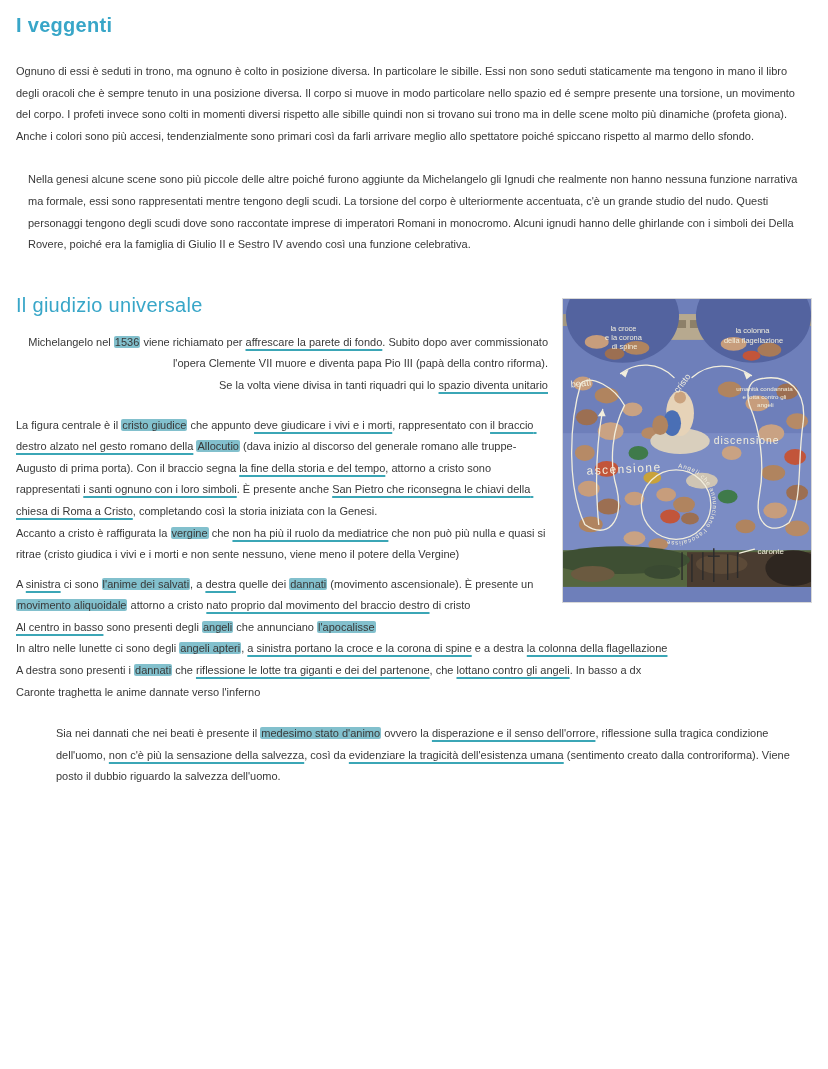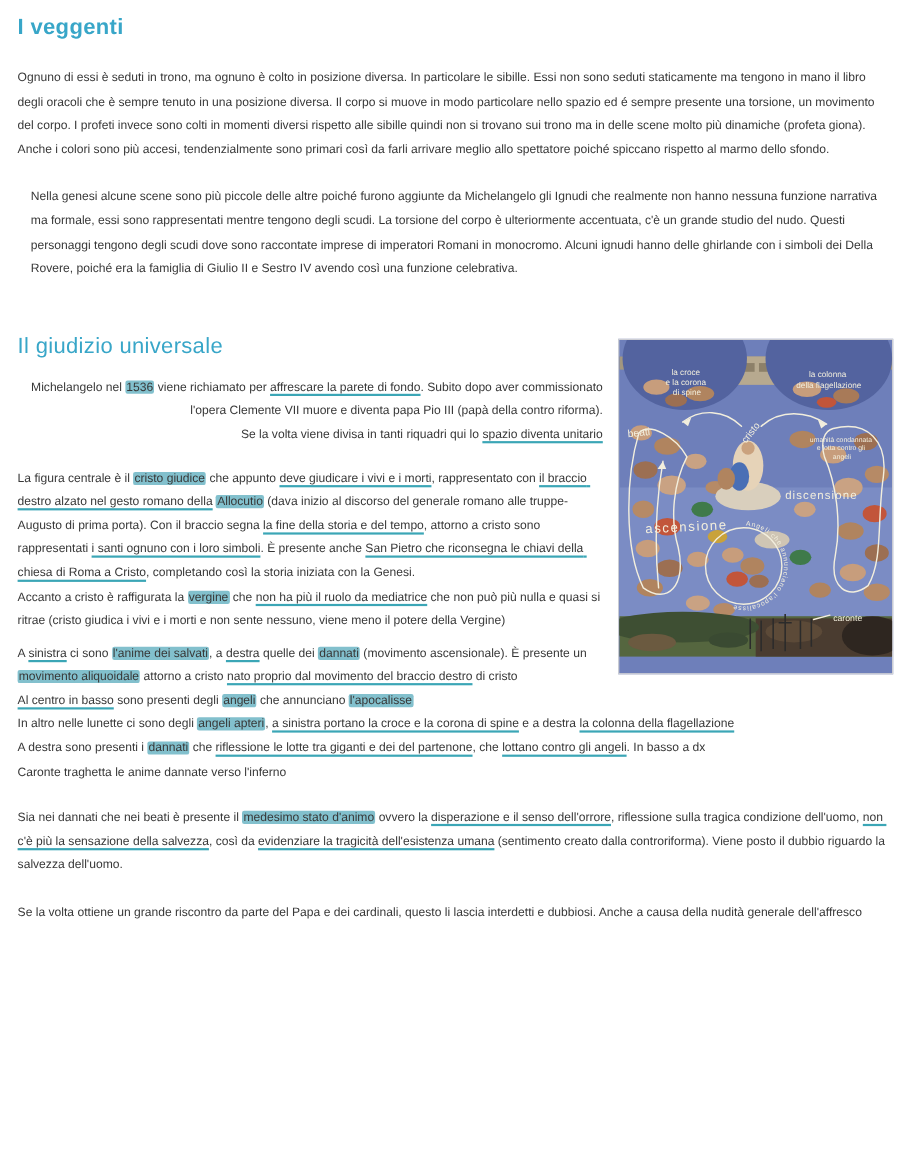--- a/index.html
+++ b/index.html
@@ -27,25 +27,25 @@
   .run.h {
     background:#82c0cd;
     border-radius:2px;
     padding:0 1px;
   }
   
   #sec-veggenti h2 { margin-top:2px;font-weight:bold; }
   #sec-veggenti .para { margin-top:24px; }
   #sec-ignudi h2 { margin-top:16px; }
   #sec-ignudi .para { margin-top:22px;margin-left:12px; }
-  #sec-giudizio h2 { margin-top:48px; }
+  #sec-giudizio h2 { margin-top:38px; }
   #sec-giudizio .para.pA { margin-top:15px;text-align:right; }
   #sec-giudizio .para.pB { margin-top:18px; }
   #sec-giudizio .para.pC { margin-top:8px; }
-  #sec-giudizio .para.pD { margin-top:20px; }
+  #sec-giudizio .para.pD { margin-top:20px;margin-left:40px; }
   #sec-giudizio .para.pE { margin-top:22px; }
   figure.fresco {
     float:right;
     width:250px; height:305px;
     margin:4px 0 10px 14px;
     border:1px solid #d8d8d8;
     background:#6e7fba;
   }
   figure.fresco svg { display:block; width:100%; height:100%; }
   .ann {
@@ -195,17 +195,16 @@
     <p class="para pA"><span class="run">Michelangelo nel </span><span class="run h">1536</span><span class="run"> viene richiamato per </span><span class="run u">affrescare la parete di fondo</span><span class="run">. Subito dopo aver commissionato l'opera Clemente VII muore e diventa papa Pio III (papà della contro riforma).
 Se la volta viene divisa in tanti riquadri qui lo </span><span class="run u">spazio diventa unitario</span></p>
     <p class="para pB"><span class="run">La figura centrale è il </span><span class="run h">cristo giudice</span><span class="run"> che appunto </span><span class="run u">deve giudicare i vivi e i morti</span><span class="run">, rappresentato con </span><span class="run u">il braccio destro alzato nel gesto romano della</span><span class="run"> </span><span class="run h">Allocutio</span><span class="run"> (dava inizio al discorso del generale romano alle truppe- Augusto di prima porta). Con il braccio segna </span><span class="run u">la fine della storia e del tempo</span><span class="run">, attorno a cristo sono rappresentati </span><span class="run u">i santi ognuno con i loro simboli</span><span class="run">. È presente anche </span><span class="run u">San Pietro che riconsegna le chiavi della chiesa di Roma a Cristo</span><span class="run">, completando così la storia iniziata con la Genesi.
 Accanto a cristo è raffigurata la </span><span class="run h">vergine</span><span class="run"> che </span><span class="run u">non ha più il ruolo da mediatrice</span><span class="run"> che non può più nulla e quasi si ritrae (cristo giudica i vivi e i morti e non sente nessuno, viene meno il potere della Vergine)</span></p>
     <p class="para pC"><span class="run">A </span><span class="run u">sinistra</span><span class="run"> ci sono </span><span class="run h">l'anime dei salvati</span><span class="run">, a </span><span class="run u">destra</span><span class="run"> quelle dei </span><span class="run h">dannati</span><span class="run"> (movimento ascensionale). È presente un </span><span class="run h">movimento aliquoidale</span><span class="run"> attorno a cristo </span><span class="run u">nato proprio dal movimento del braccio destro</span><span class="run"> di cristo
 </span><span class="run u">Al centro in basso</span><span class="run"> sono presenti degli </span><span class="run h">angeli</span><span class="run"> che annunciano </span><span class="run h">l'apocalisse</span><span class="run">
 In altro nelle lunette ci sono degli </span><span class="run h">angeli apteri</span><span class="run">, </span><span class="run u">a sinistra portano la croce e la corona di spine</span><span class="run"> e a destra </span><span class="run u">la colonna della flagellazione</span><span class="run">
 A destra sono presenti i </span><span class="run h">dannati</span><span class="run"> che </span><span class="run u">riflessione le lotte tra giganti e dei del partenone</span><span class="run">, che </span><span class="run u">lottano contro gli angeli</span><span class="run">. In basso a dx
 Caronte traghetta le anime dannate verso l'inferno</span></p>
     <p class="para pD"><span class="run">Sia nei dannati che nei beati è presente il </span><span class="run h">medesimo stato d'animo</span><span class="run"> ovvero la </span><span class="run u">disperazione e il senso dell'orrore</span><span class="run">, riflessione sulla tragica condizione dell'uomo, </span><span class="run u">non c'è più la sensazione della salvezza</span><span class="run">, così da </span><span class="run u">evidenziare la tragicità dell'esistenza umana</span><span class="run"> (sentimento creato dalla controriforma). Viene posto il dubbio riguardo la salvezza dell'uomo.</span></p>
-    <p class="para pE"><span class="run">Se la volta ottiene un grande riscontro da parte del Papa e dei cardinali, questo li lascia interdetti e dubbiosi. Anche a causa della nudità generale dell'affresco</span></p>
 
   </section>
 
 </div>
 
 </body></html>

